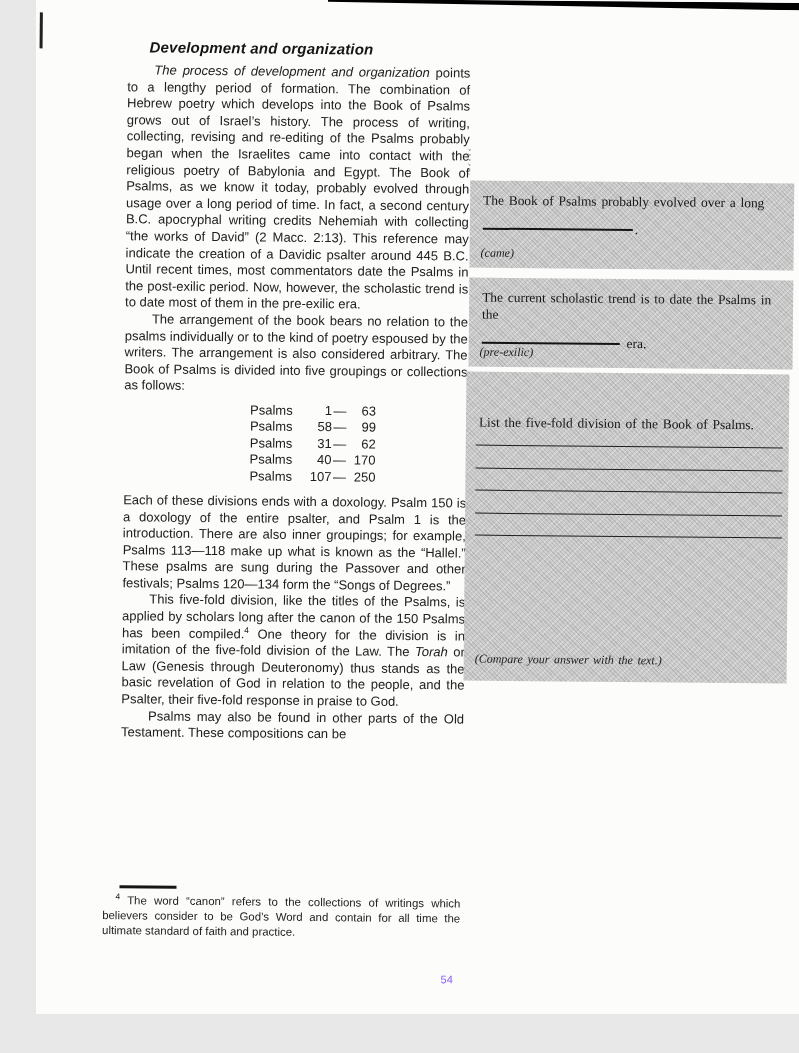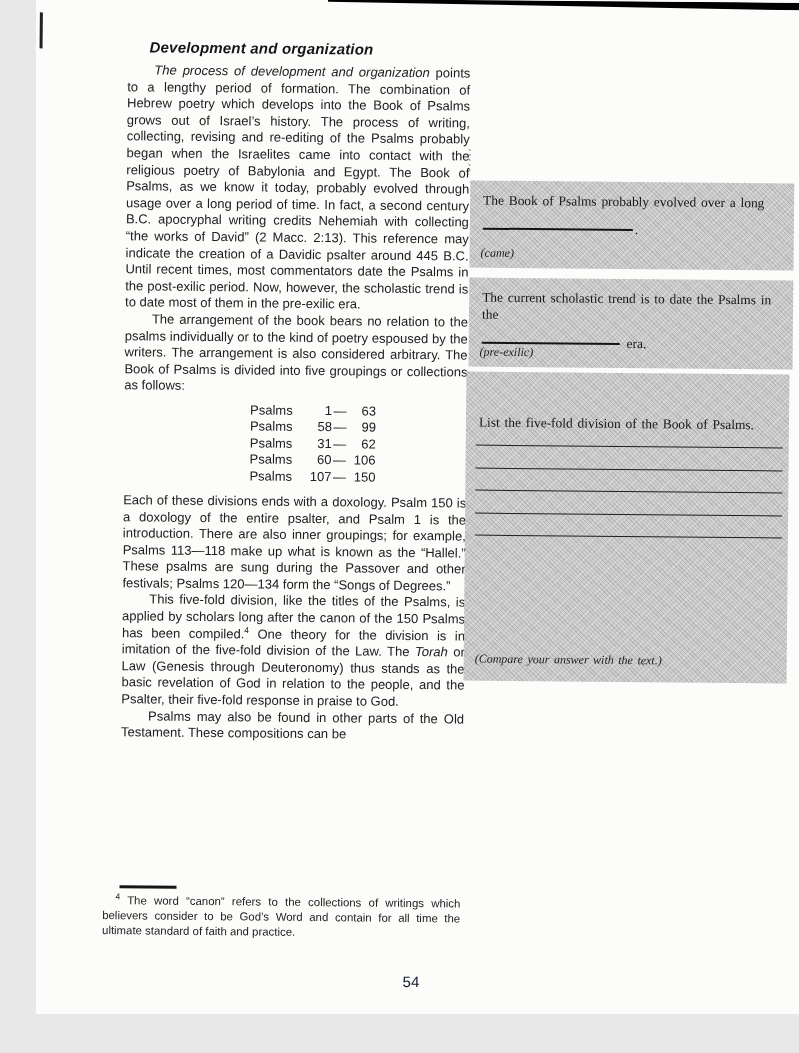--- a/index.html
+++ b/index.html
@@ -51,21 +51,21 @@
   .plist-row { display: grid; grid-template-columns: 56px 26px 16px 28px; line-height: 16.4px; }
   .pl-n1, .pl-n2 { text-align: right; }
   .pl-dash { text-align: center; }
   sup.fnmark { font-size: 8.5px; line-height: 0; }
   
   .fn-rule { position: absolute; left: 88px; top: 888px; width: 57px; height: 2.5px; background: #161616; }
   .footnote {
     position: absolute; left: 71px; top: 896px; width: 358px;
     margin: 0; font-size: 11.4px; line-height: 15px; text-align: justify; text-indent: 13px;
   }
-  .page-number { position: absolute; left: 372px; top: 973px; font-size: 15px; color: #0f172a; }
+  .page-number { position: absolute; left: 410px; top: 973px; font-size: 11px; color: #8b5cf6; }
   
   .gray-box {
     position: absolute;
     background-color: #cbcbcb;
     background-image:
       repeating-linear-gradient(45deg, rgba(0,0,0,0.10) 0 1px, rgba(0,0,0,0) 1px 3px),
       repeating-linear-gradient(135deg, rgba(255,255,255,0.30) 0 1px, rgba(0,0,0,0) 1px 4px);
     font-family: "Liberation Serif", serif;
     color: #171717;
     font-size: 13.4px;
@@ -125,29 +125,29 @@
             <span class="pl-n2">99</span>
         </div>
         <div class="plist-row">
           <span class="pl-label">Psalms</span>
             <span class="pl-n1">31</span>
             <span class="pl-dash">—</span>
             <span class="pl-n2">62</span>
         </div>
         <div class="plist-row">
           <span class="pl-label">Psalms</span>
-            <span class="pl-n1">60</span>
+            <span class="pl-n1">40</span>
             <span class="pl-dash">—</span>
-            <span class="pl-n2">106</span>
+            <span class="pl-n2">170</span>
         </div>
         <div class="plist-row">
           <span class="pl-label">Psalms</span>
             <span class="pl-n1">107</span>
             <span class="pl-dash">—</span>
-            <span class="pl-n2">150</span>
+            <span class="pl-n2">250</span>
         </div>
       </div>
 
       <p>Each of these divisions ends with a doxology. Psalm 150 is a doxology of the entire psalter, and Psalm 1 is the introduction. There are also inner groupings; for example, Psalms 113—118 make up what is known as the “Hallel.” These psalms are sung during the Passover and other festivals; Psalms 120—134 form the “Songs of Degrees.”</p>
 
       <p class="indent"><span>This five-fold division, like the titles of the Psalms, is applied by scholars long after the canon of the 150 Psalms has been compiled.</span><sup class="fnmark">4</sup><span> One theory for the division is in imitation of the five-fold division of the Law. The </span><i>Torah</i><span> or Law (Genesis through Deuteronomy) thus stands as the basic revelation of God in relation to the people, and the Psalter, their five-fold response in praise to God.</span></p>
 
       <p class="indent">Psalms may also be found in other parts of the Old Testament. These compositions can be</p>
     </div>
 

